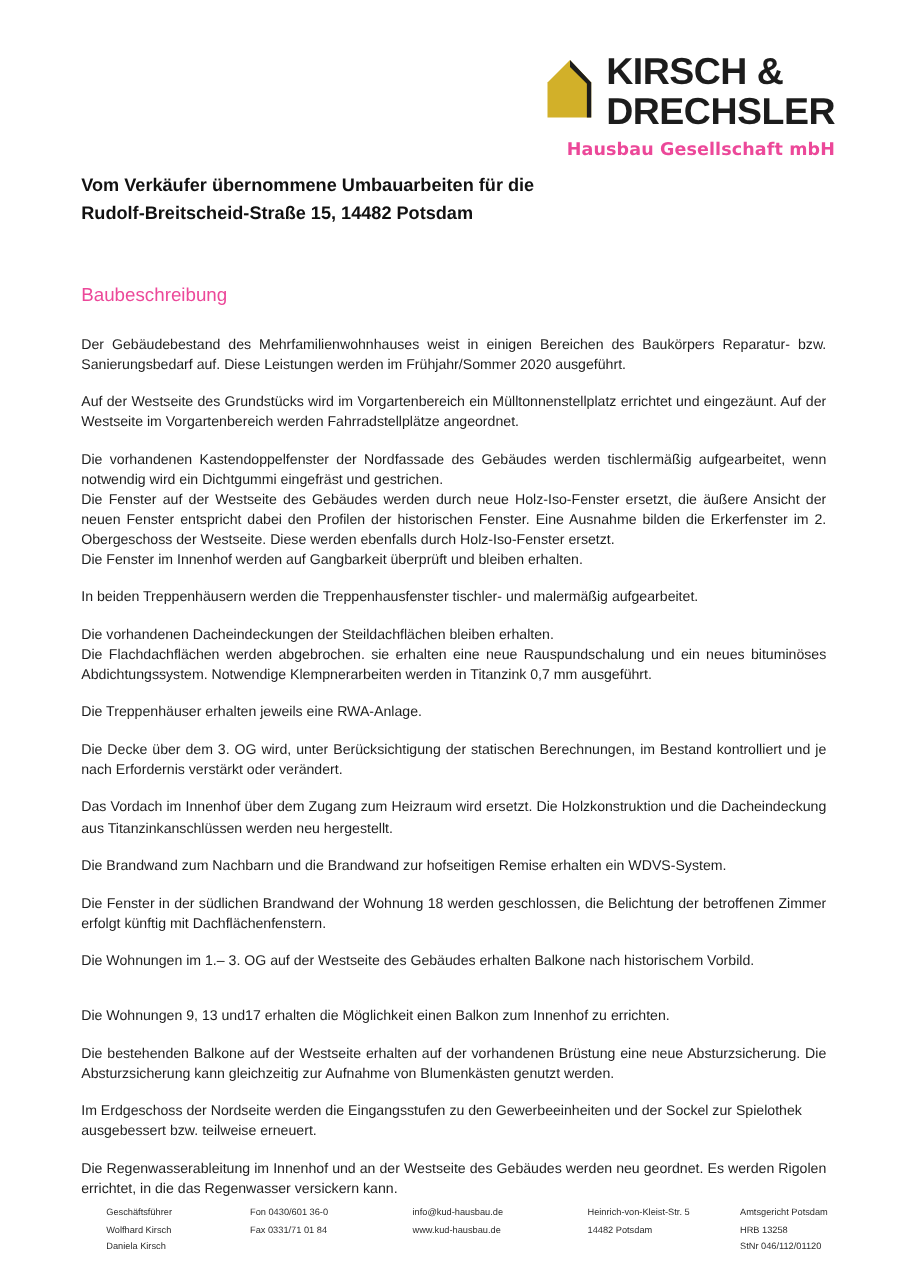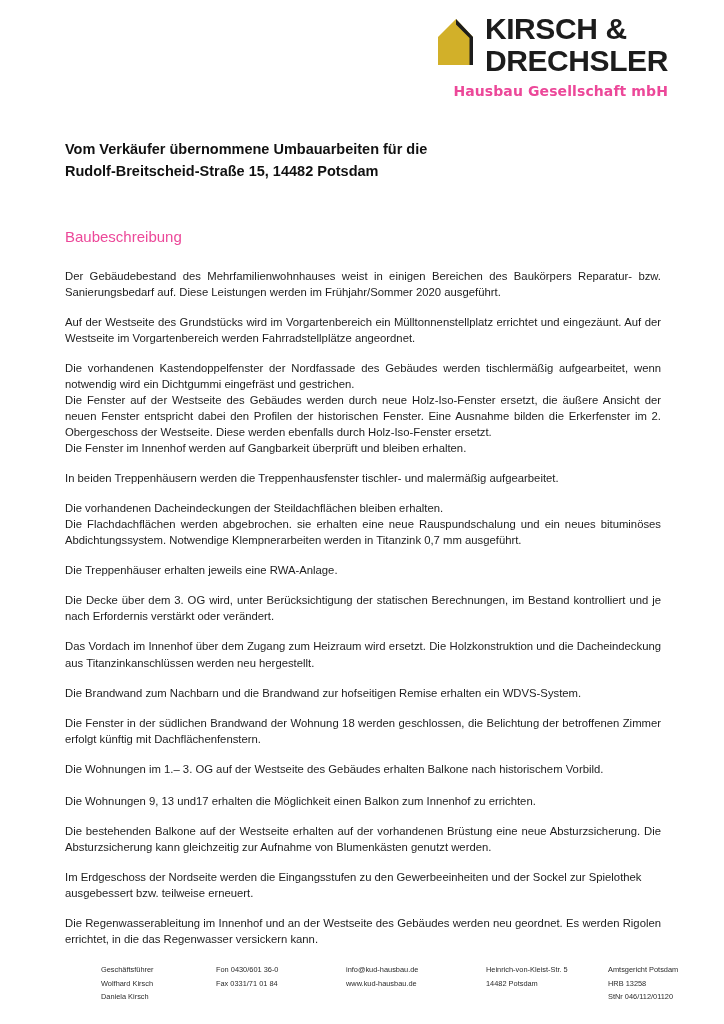--- a/index.html
+++ b/index.html
@@ -17,21 +17,21 @@
     width: 724px;
     height: 1024px;
     background: #ffffff;
     overflow: hidden;
     box-sizing: border-box;
   }
 
   
   .letterhead {
     position: absolute;
-    top: 14px;
+    top: 43px;
     right: 56px;
     width: 240px;
     text-align: left;
   }
   .logo-row {
     display: flex;
     align-items: flex-start;
     justify-content: flex-end;
     gap: 9px;
   }
@@ -96,21 +96,21 @@
     line-height: 1.42;
     text-align: justify;
     margin: 0 0 14px 0;
     color: #1d1d1d;
     hyphens: none;
   }
   p.para.tight {
     margin-bottom: 0;
   }
   p.para.gap-lg {
-    margin-bottom: 16px;
+    margin-bottom: 28px;
   }
   p.para.nojustify {
     text-align: left;
   }
 
   
   .footer {
     position: absolute;
     left: 85px;
     right: 38px;
@@ -122,21 +122,21 @@
     font-size: 7.4px;
     line-height: 1.85;
     color: #2b2b2b;
     white-space: nowrap;
   }
   .footer-col.c0 { width: 115px; }
   .footer-col.c1 { width: 130px; }
   .footer-col.c2 { width: 140px; }
   .footer-col.c3 { width: 122px; }
   .footer-col.c4 { width: auto; }
-  .footer-line { display: block; margin-left: 16px; }
+  .footer-line { display: block; }
 </style>
 </head>
 <body>
 
 <div class="page">
 
   <div class="letterhead">
     <div class="logo-row">
       <svg class="logo-mark" viewBox="0 0 40 50" aria-hidden="true">
         <polygon points="2,20 20,2 37,20 37,48 2,48" fill="#d2b029"></polygon>

